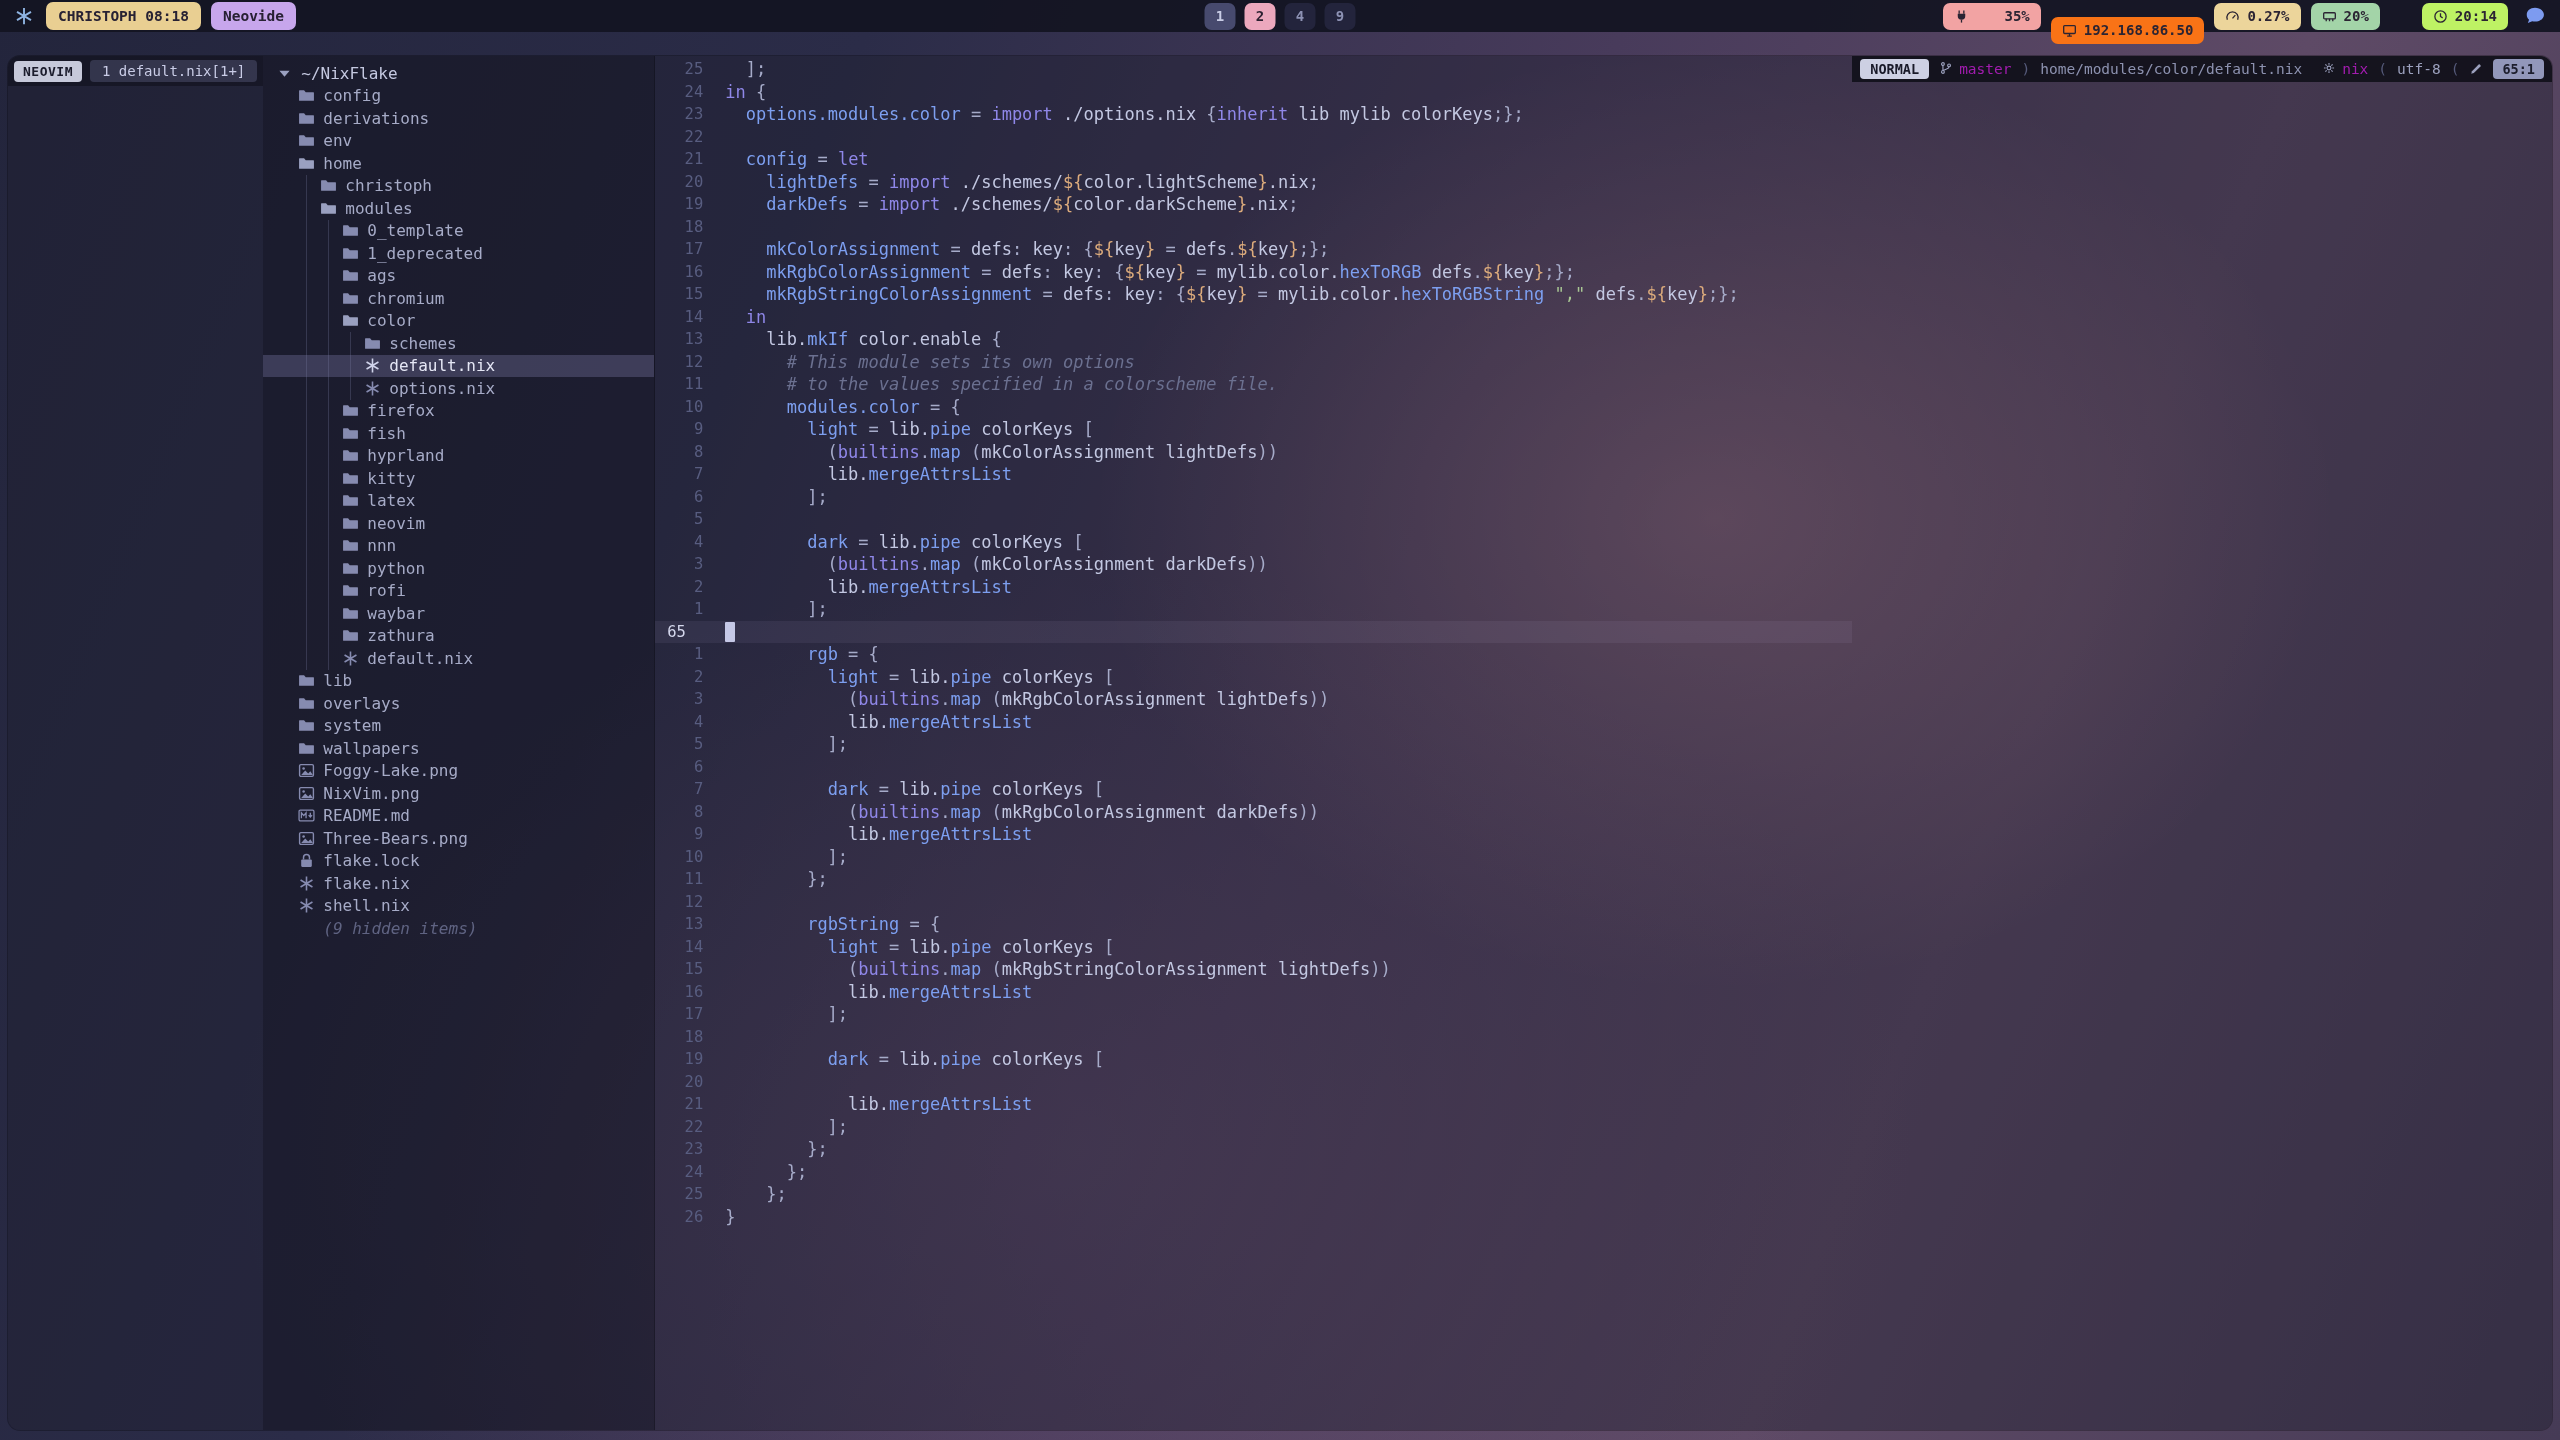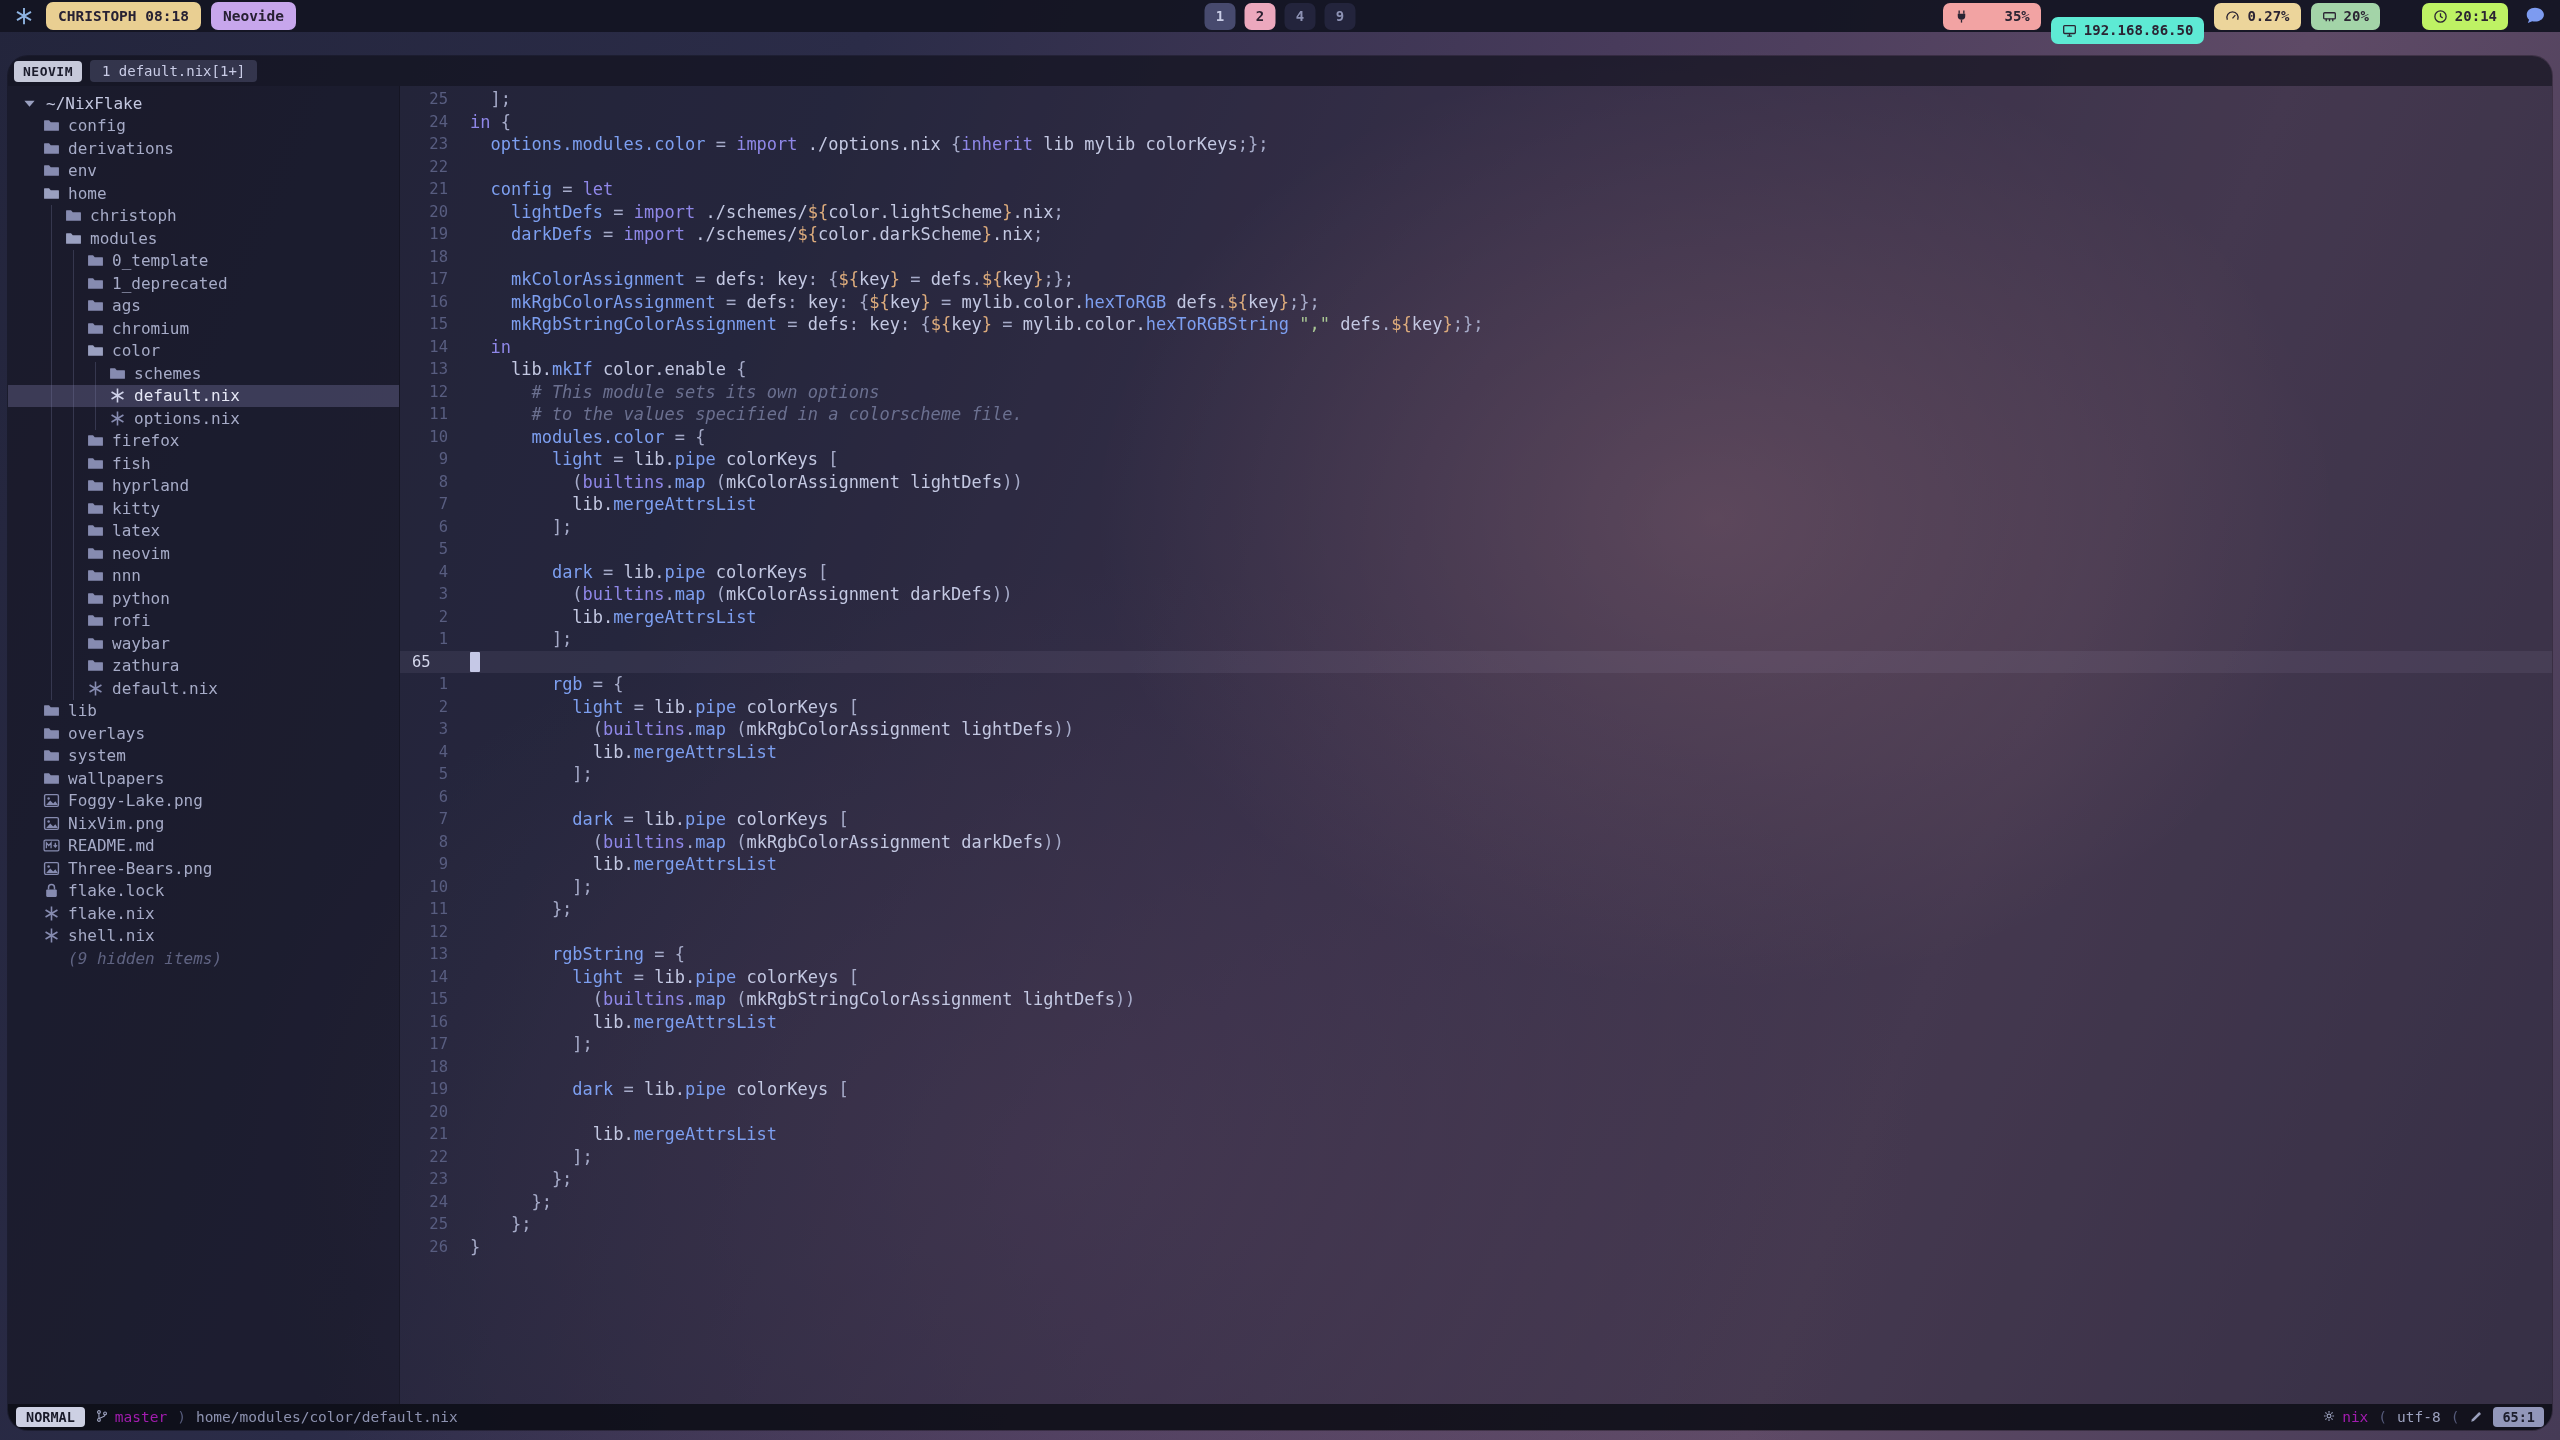--- a/index.html
+++ b/index.html
@@ -28,22 +28,22 @@
   .ws-occupied{background:#474a6e;color:#c9cde6}
   .ws-active{background:#eca8bd;color:#2b2030}
   .ws-empty{background:#23243c;color:#8d92b4}
   .badges{margin-left:auto;display:flex;gap:10px;align-items:center}
   .badge{height:27px;border-radius:7px;display:inline-flex;align-items:center;gap:7px;padding:0 11px;
     font-size:14px;font-weight:bold;color:#2b2433}
   .badge .ic{width:15px;height:15px}
   .tray{width:22px;height:22px;color:#7d9bf0;margin-left:6px}
 
   
-  .window{position:absolute;top:56px;left:8px;right:8px;bottom:10px;border-radius:20px;overflow:hidden;
-    background:rgba(30,30,46,0.40);box-shadow:0 0 0 1px rgba(0,0,0,0.28);display:flex;flex-direction:column}
+  .window{position:absolute;top:56px;left:8px;right:8px;bottom:10px;border-radius:12px;overflow:hidden;
+    background:rgba(30,30,46,0.40);box-shadow:0 0 0 1px rgba(0,0,0,0.28);display:flex;flex-direction:row}
   .tabline{height:30px;flex:none;background:rgba(14,15,26,0.55);display:flex;align-items:center;gap:8px;padding:0 6px}
   .appchip{background:#c6c9da;color:#1b1c2c;font-size:13px;font-weight:bold;padding:3px 9px;border-radius:4px;letter-spacing:.5px}
   .tab{background:rgba(130,133,175,0.28);color:#c9cce6;font-size:14px;padding:3px 12px;border-radius:4px}
 
   .content{flex:1;display:flex;min-height:0}
 
   
   .sidebar{width:392px;flex:none;background:rgba(13,14,25,0.35);padding-top:6px;overflow:hidden;
     border-right:1px solid rgba(0,0,0,0.22)}
   .trow{height:22.5px;display:flex;align-items:center;padding-left:13px;font-size:16px;color:#a6abc7;white-space:nowrap}
@@ -104,21 +104,21 @@
       <div class="badge" style="background: rgb(242, 163, 163); gap: 36px;">
         <span class="ic">
           <svg viewBox="0 0 16 16" fill="none" stroke="currentColor" stroke-width="1.4">
             <path d="M5.5 1.5V5M10.5 1.5V5"></path>
             <path d="M4 5h8v2.5a4 4 0 0 1-8 0z" fill="currentColor" stroke="none"></path>
             <path d="M8 11.5v3"></path>
           </svg>
         </span>
         <span>35%</span>
       </div>
-      <div class="badge" style="background: #5eead4; margin-top: 28px;">
+      <div class="badge" style="background: #f97316; margin-top: 28px;">
         <span class="ic">
           <svg viewBox="0 0 16 16">
             <rect x="1.8" y="2.8" width="12.4" height="8.4" rx="1" fill="none" stroke="currentColor" stroke-width="1.4"></rect>
             <path d="M5.5 14h5M8 11.2V14" stroke="currentColor" stroke-width="1.4"></path>
           </svg>
         </span>
         <span>192.168.86.50</span>
       </div>
       <div class="badge" style="background: rgb(236, 213, 155);">
         <span class="ic">

